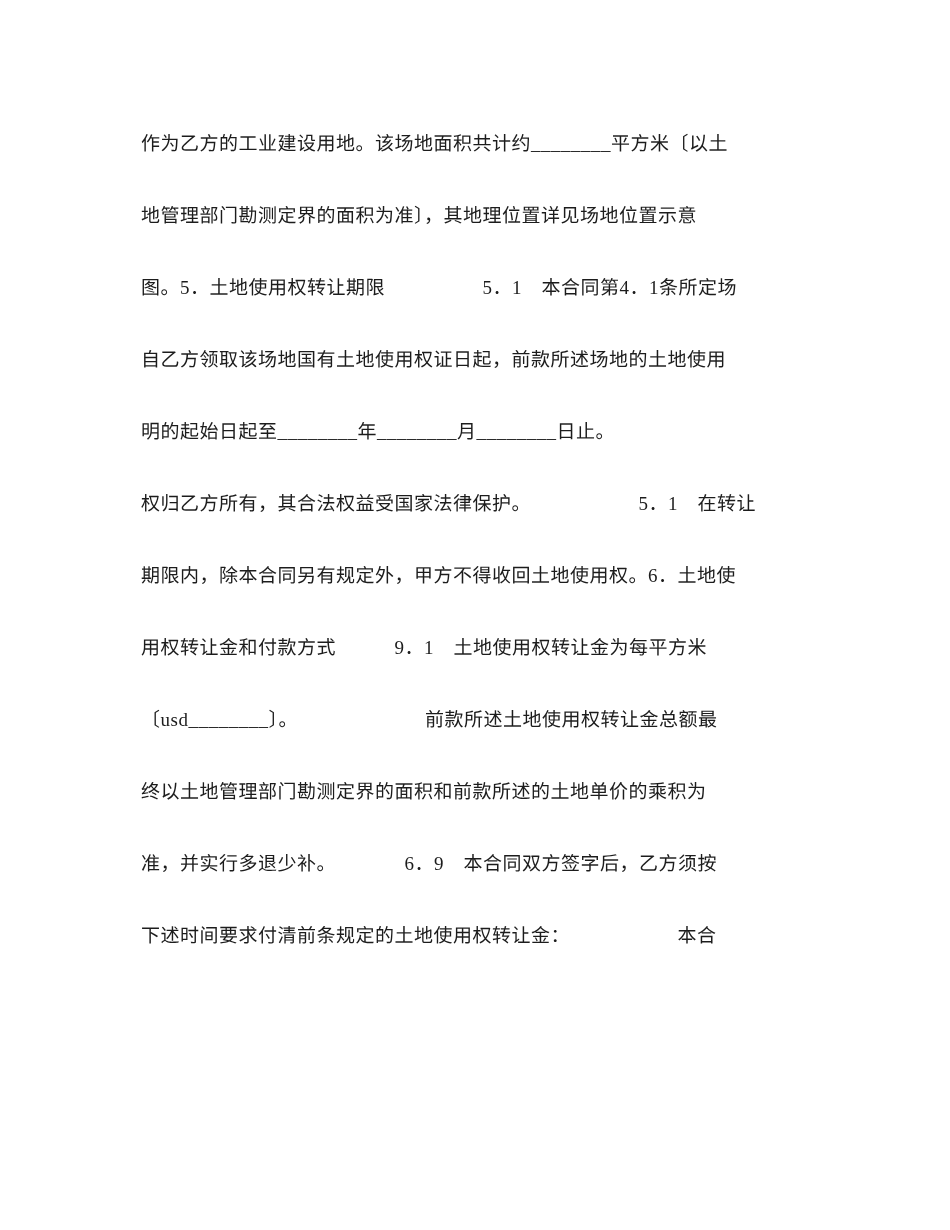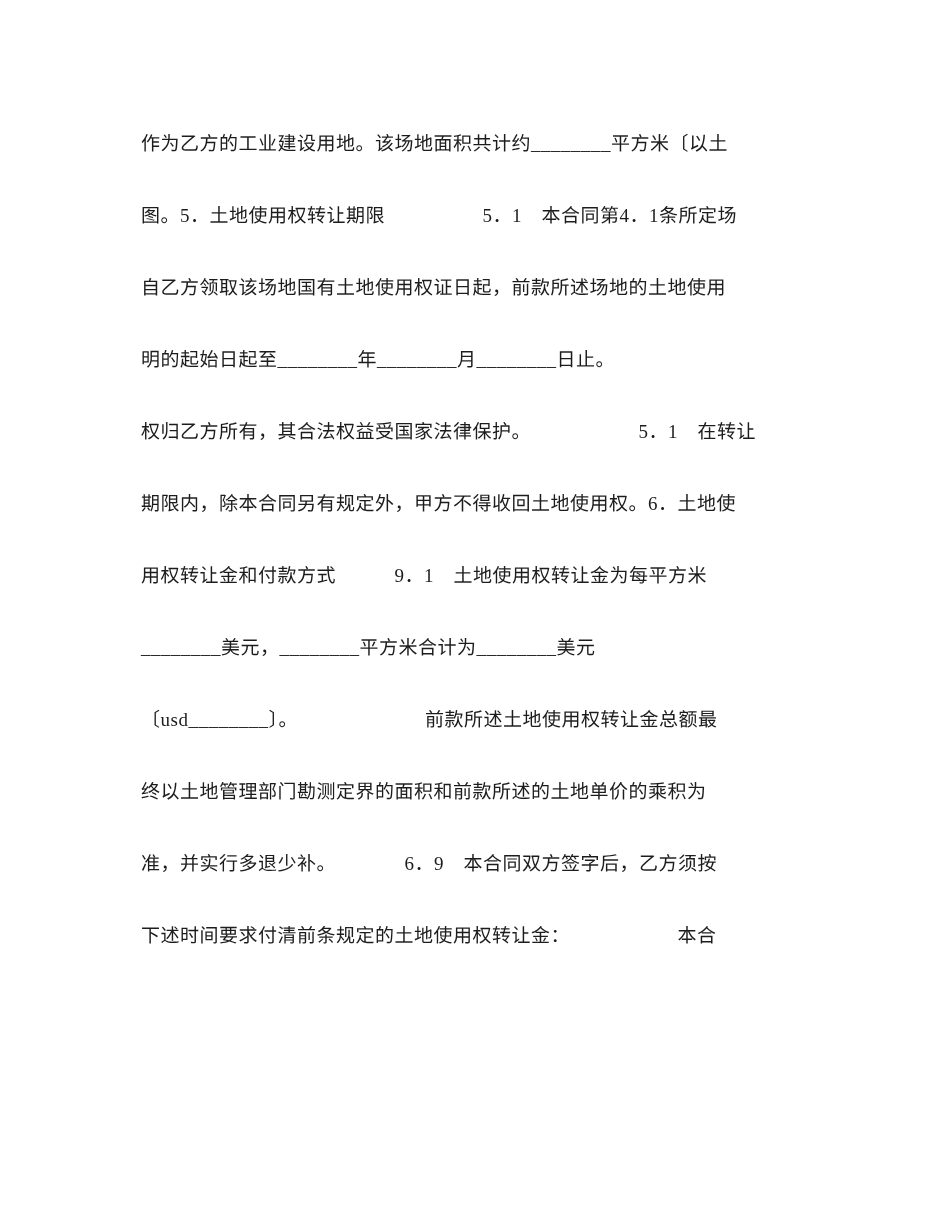--- a/index.html
+++ b/index.html
@@ -31,25 +31,25 @@
     letter-spacing: 0.5px;
     overflow: visible;
   }
 </style>
 </head>
 <body>
 
 <div class="page">
   <div class="doc-body">
       <div class="text-line">作为乙方的工业建设用地。该场地面积共计约________平方米〔以土</div>
+      <div class="text-line">地管理部门勘测定界的面积为准〕，其地理位置详见场地位置示意</div>
       <div class="text-line">图。5．土地使用权转让期限　　　　　5．1　本合同第4．1条所定场</div>
       <div class="text-line">自乙方领取该场地国有土地使用权证日起，前款所述场地的土地使用</div>
       <div class="text-line">明的起始日起至________年________月________日止。</div>
       <div class="text-line">权归乙方所有，其合法权益受国家法律保护。　　　　　　5．1　在转让</div>
       <div class="text-line">期限内，除本合同另有规定外，甲方不得收回土地使用权。6．土地使</div>
       <div class="text-line">用权转让金和付款方式　　　9．1　土地使用权转让金为每平方米</div>
-      <div class="text-line">________美元，________平方米合计为________美元</div>
       <div class="text-line">〔usd________〕。　　　　　　　前款所述土地使用权转让金总额最</div>
       <div class="text-line">终以土地管理部门勘测定界的面积和前款所述的土地单价的乘积为</div>
       <div class="text-line">准，并实行多退少补。　　　　6．9　本合同双方签字后，乙方须按</div>
       <div class="text-line">下述时间要求付清前条规定的土地使用权转让金：　　　　　　本合</div>
     </div>
 </div>
 
 </body></html>

